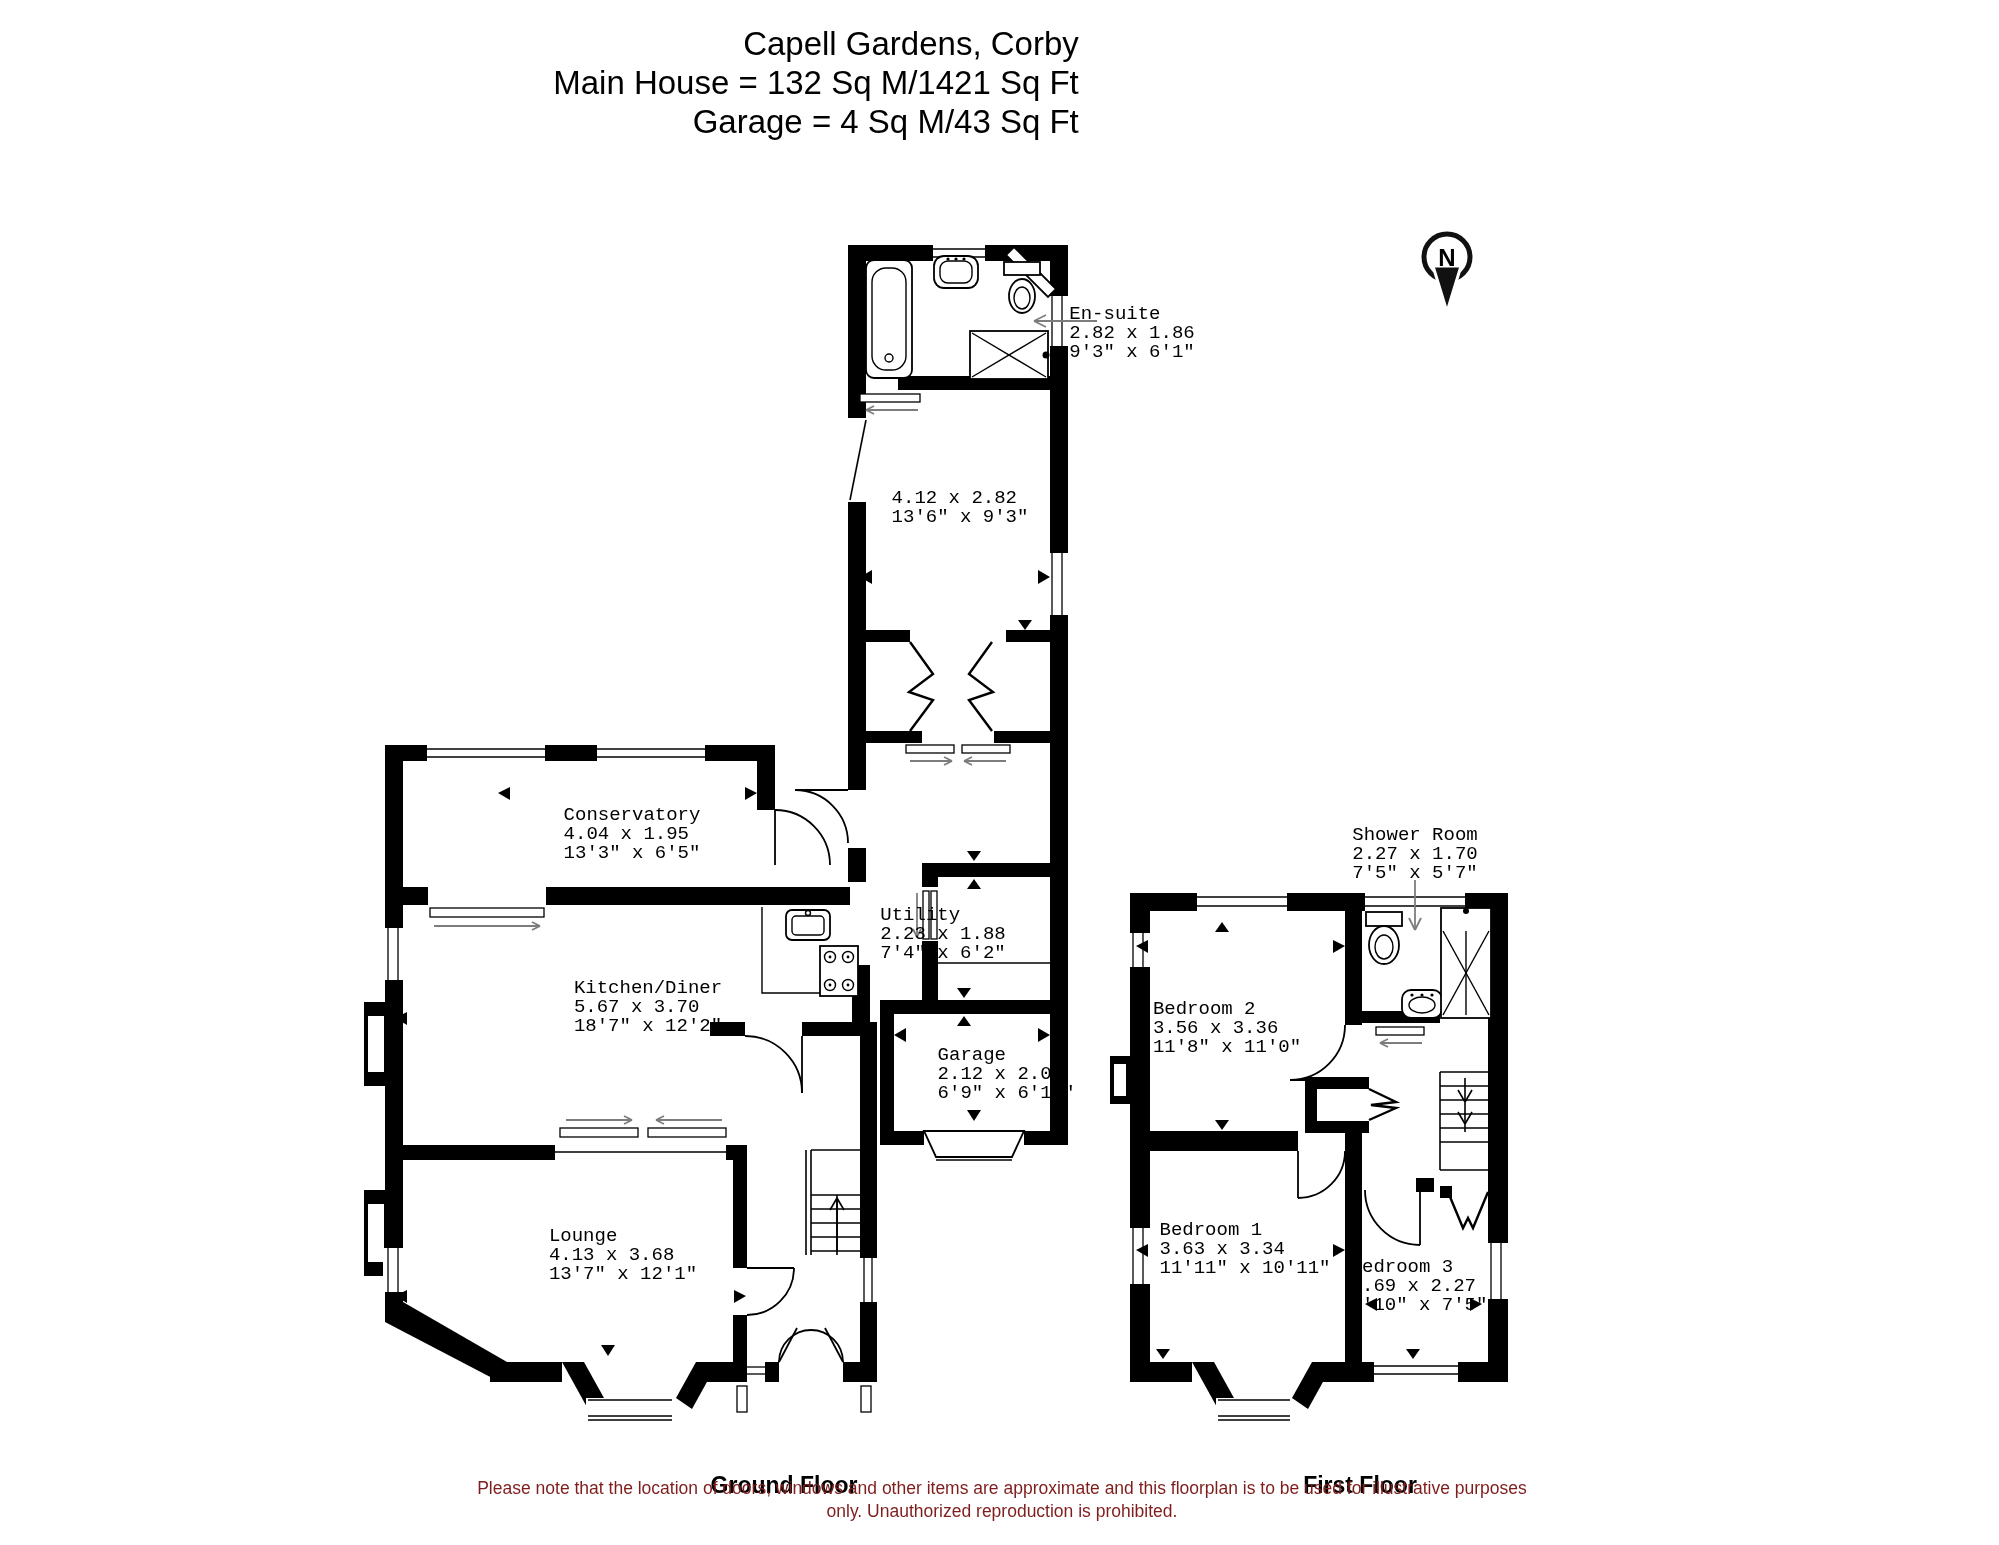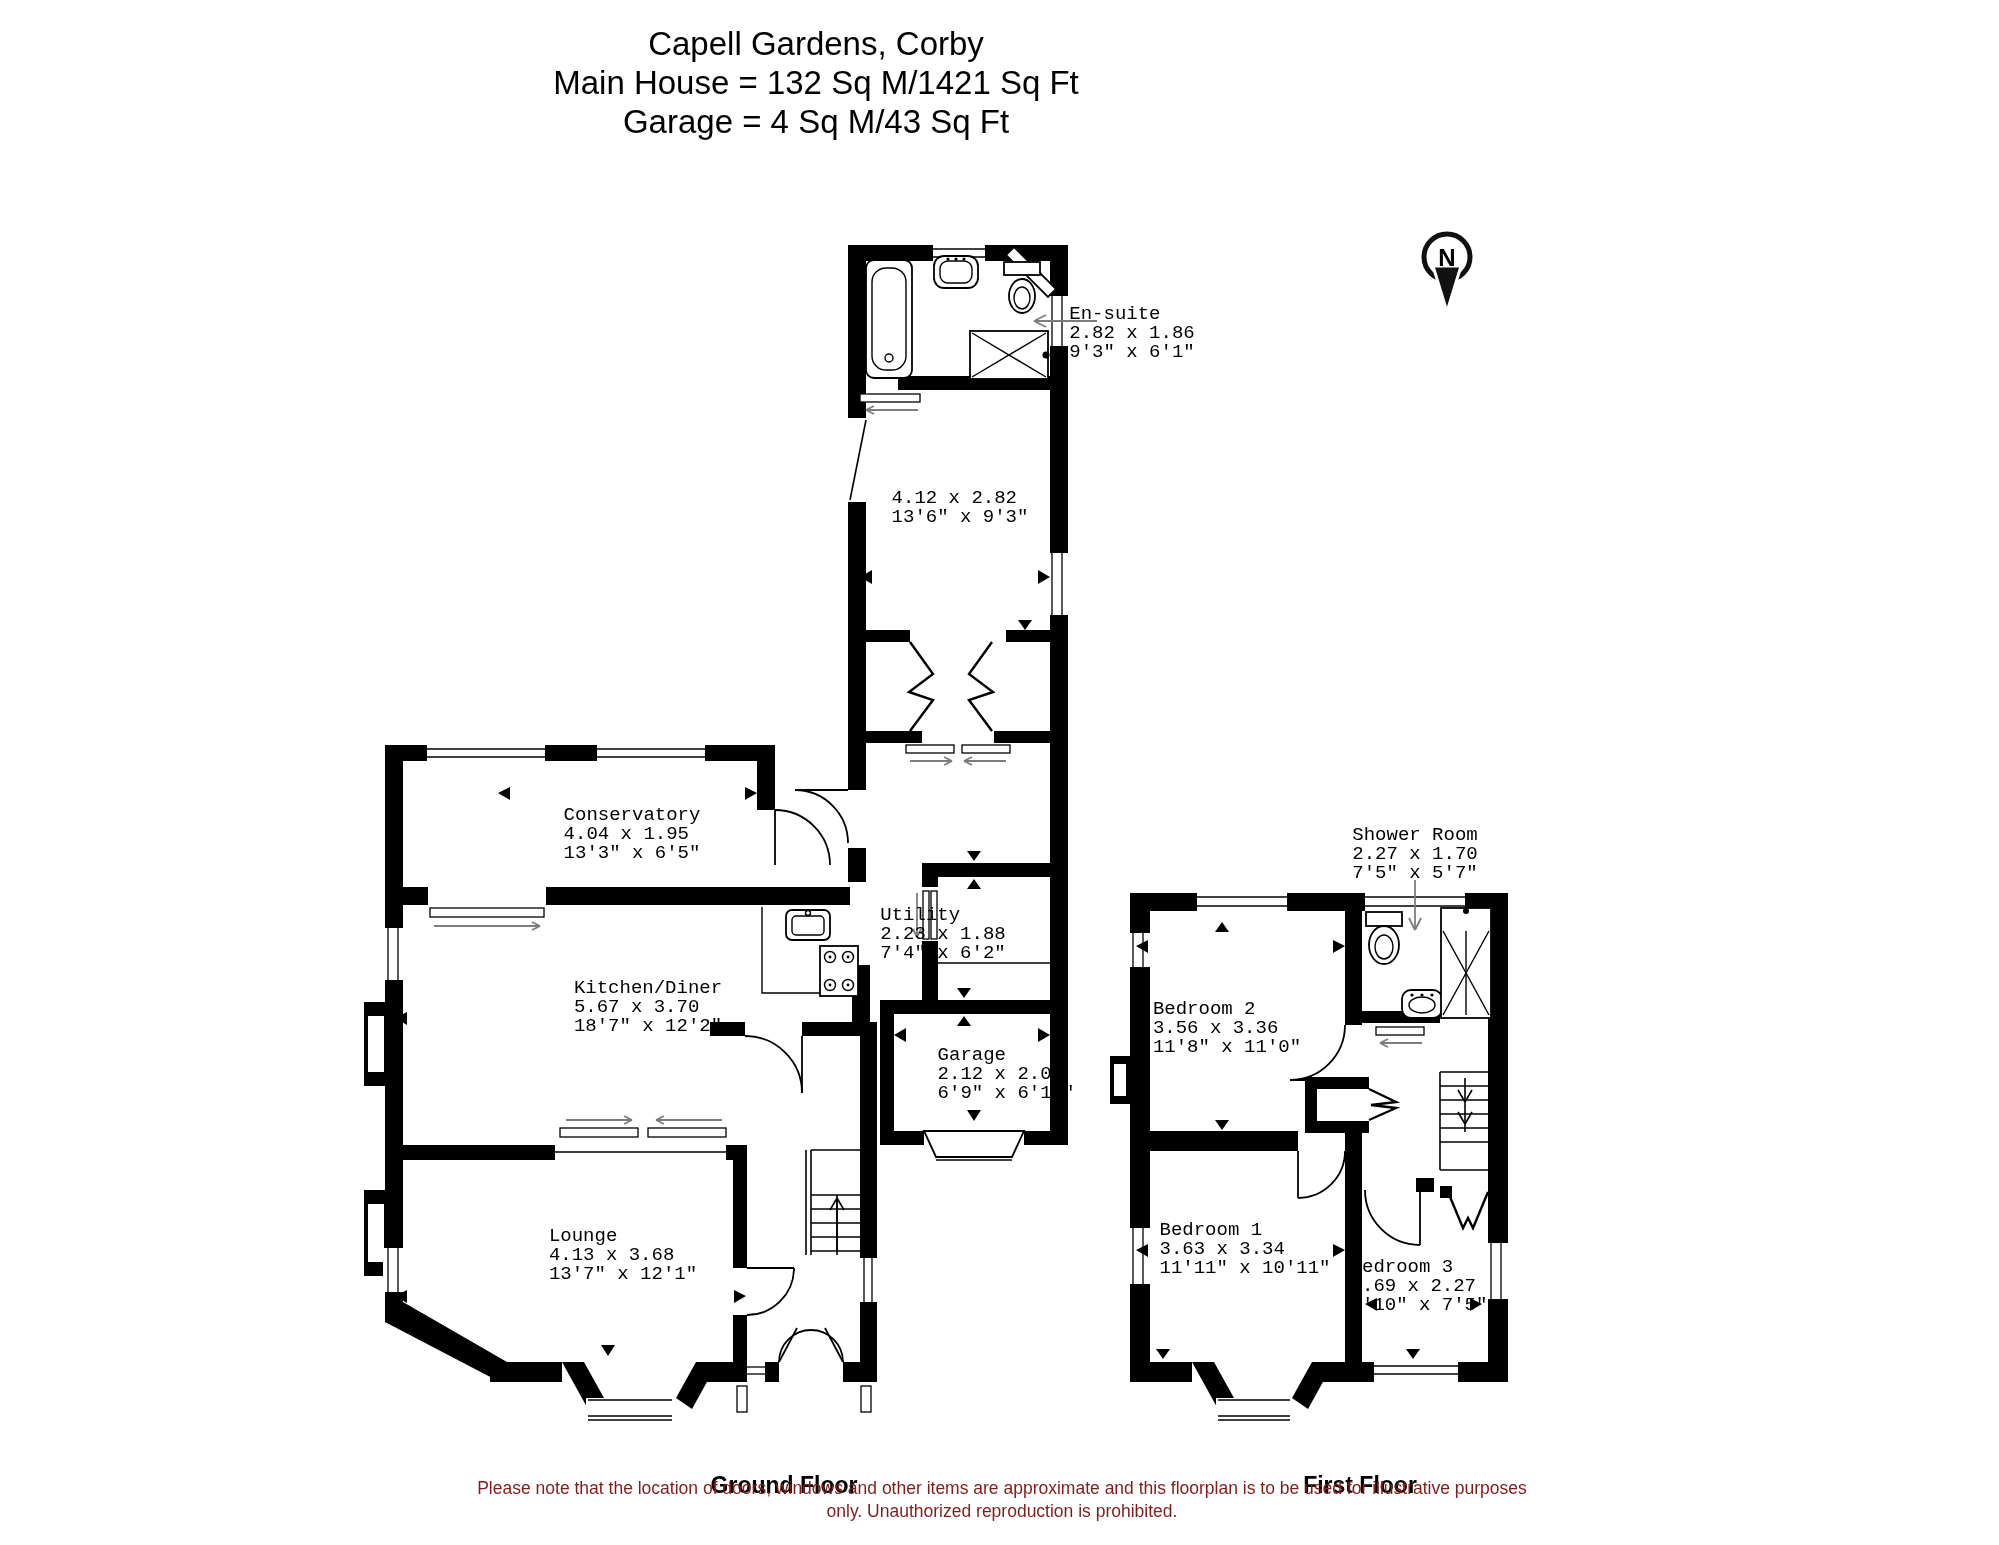--- a/index.html
+++ b/index.html
@@ -1,19 +1,19 @@
 <!DOCTYPE html>
 <html><head>
 <meta charset="utf-8">
 <style>
   html,body{margin:0;padding:0;background:#fff;}
   .canvas{position:relative;width:1999px;height:1545px;background:#fff;overflow:hidden;
           font-family:"Liberation Sans", sans-serif;color:#000;}
   .title{position:absolute;left:816px;top:24px;transform:translateX(-50%);
-         text-align:center;font-size:33px;line-height:39px;white-space:nowrap;}
+         text-align:right;font-size:33px;line-height:39px;white-space:nowrap;}
   .room-label{position:absolute;transform:translateX(-50%);text-align:left;
               font-size:19px;line-height:19px;white-space:nowrap;font-family:Liberation Mono, monospace;}
   .floor-label{position:absolute;transform:translateX(-50%);font-weight:bold;
                font-size:23px;white-space:nowrap;margin-top:31px;}
   .footer{position:absolute;left:1002px;top:1477px;transform:translateX(-50%);
           width:1060px;text-align:center;font-size:17.5px;line-height:23px;color:#7f1d1d;}
   svg{position:absolute;left:0;top:0;}
   .w{fill:#000;stroke:none;}
   .thin{stroke:#000;stroke-width:1.6;fill:none;}
   .door{stroke:#000;stroke-width:1.8;fill:none;}

